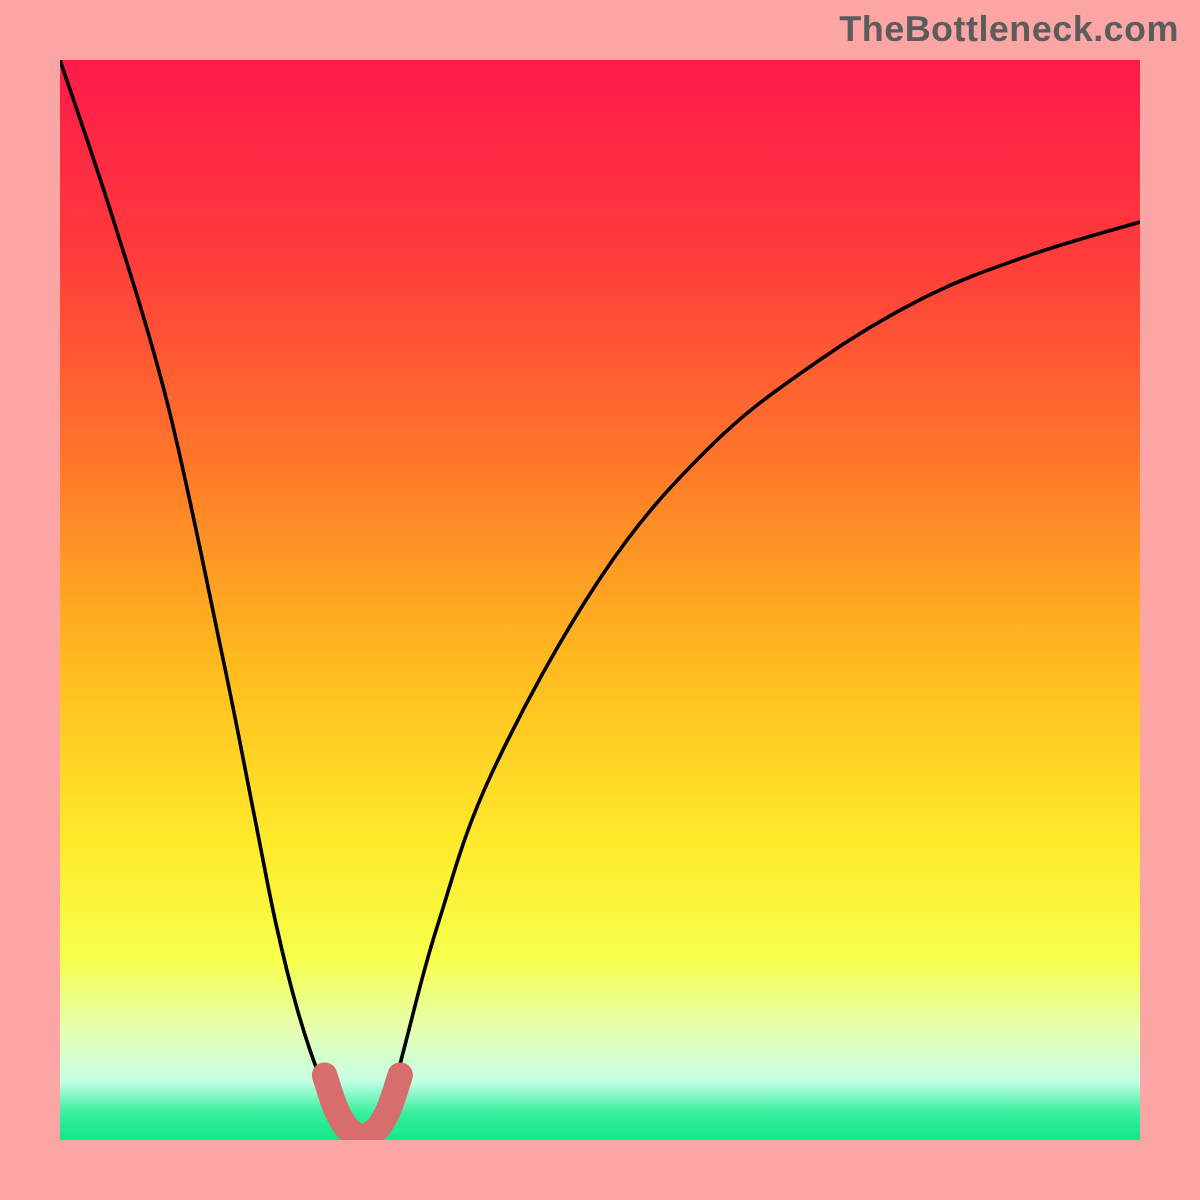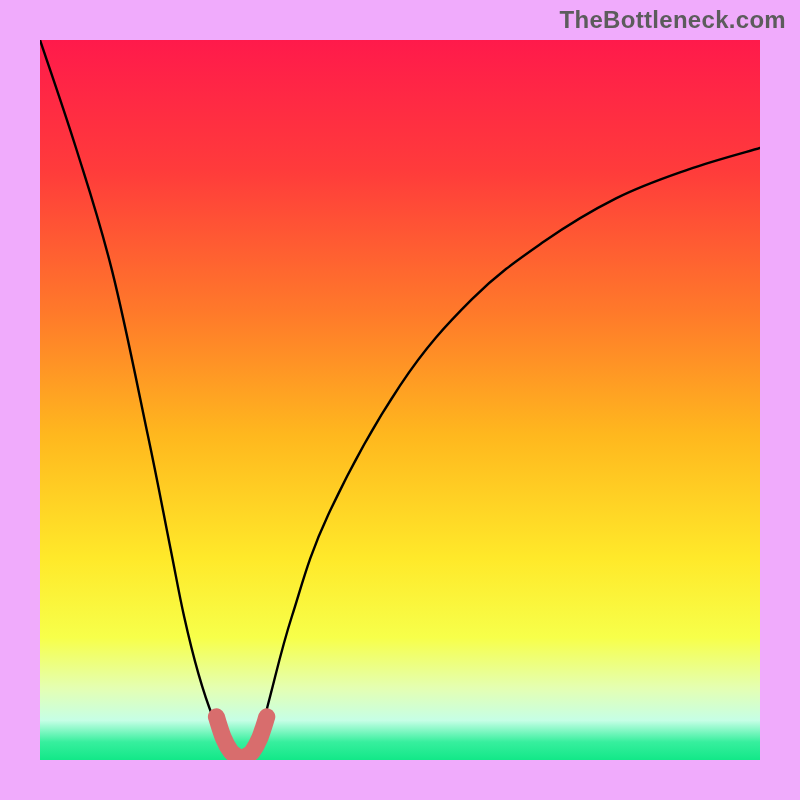--- a/index.html
+++ b/index.html
@@ -10,21 +10,21 @@
     background: #000;
     overflow: hidden;
     font-family: Arial, Helvetica, sans-serif;
   }
   .frame {
     position: absolute;
     top: 0;
     left: 0;
     width: 800px;
     height: 800px;
-    background: #f0abfc;
+    background: #fca5a5;
   }
   .plot-area {
     position: absolute;
     top: 40px;
     left: 40px;
     width: 720px;
     height: 720px;
     overflow: hidden;
   }
   .gradient {

